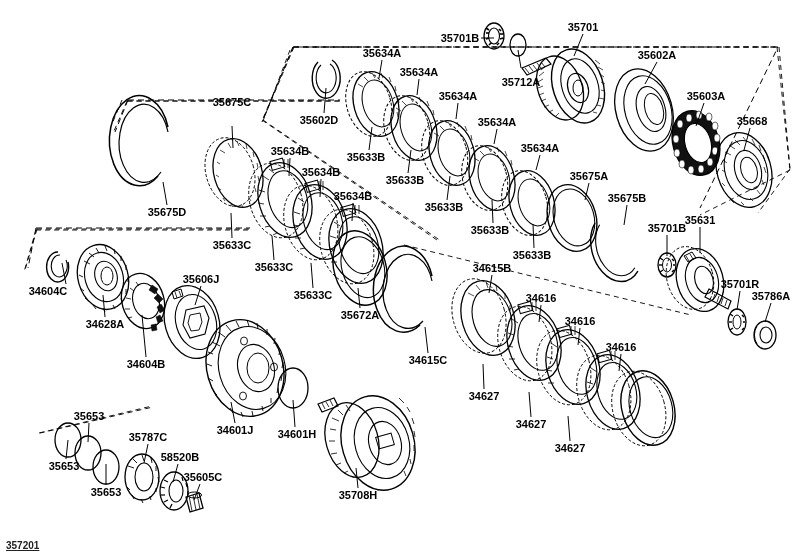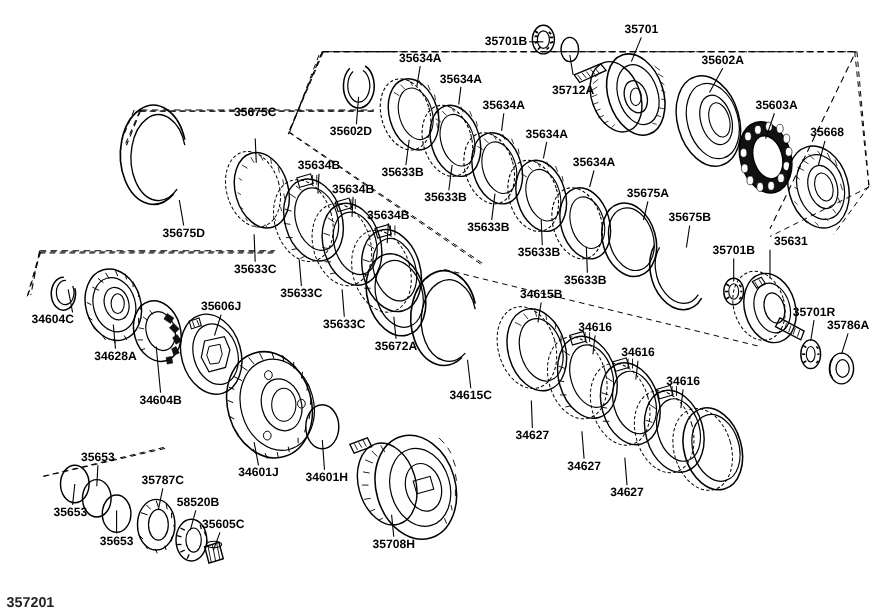--- a/index.html
+++ b/index.html
@@ -1,21 +1,21 @@
 <!DOCTYPE html>
 <html><head>
 <meta charset="utf-8">
 <title>Parts Diagram</title>
 <style>
   html,body{margin:0;padding:0;background:#ffffff;}
   body{width:811px;height:560px;overflow:hidden;font-family:"Liberation Sans",sans-serif;}
   #diagram{position:relative;width:811px;height:560px;background:#fff;}
   #svgroot{position:absolute;left:0;top:0;width:811px;height:560px;}
   .lbl{position:absolute;font-family:"Liberation Sans",sans-serif;font-size:11px;font-weight:bold;color:#000;white-space:nowrap;letter-spacing:0px;transform:translate(-50%,-50%);}
-  .corner-id{position:absolute;font-family:"Liberation Sans",sans-serif;font-size:13px;font-weight:bold;color:#222;white-space:nowrap;}
+  .corner-id{position:absolute;font-family:"Liberation Sans",sans-serif;font-size:10px;font-weight:bold;color:#222;white-space:nowrap;text-decoration:underline;}
   #id-left{left:6px;top:540px;}
   #id-right{left:756px;top:567px;}
 </style>
 </head>
 <body>
 
 <div id="diagram">
 
   <svg id="svgroot" viewBox="0 0 811 560">
     <defs>
@@ -754,21 +754,21 @@
       <div class="lbl" style="left: 497px; top: 122px;">35634A</div>
       <div class="lbl" style="left: 540px; top: 148px;">35634A</div>
       <div class="lbl" style="left: 319px; top: 120px; text-align: right;">35602D</div>
       <div class="lbl" style="left: 366px; top: 157px;">35633B</div>
       <div class="lbl" style="left: 405px; top: 180px;">35633B</div>
       <div class="lbl" style="left: 444px; top: 207px;">35633B</div>
       <div class="lbl" style="left: 490px; top: 230px;">35633B</div>
       <div class="lbl" style="left: 532px; top: 255px;">35633B</div>
       <div class="lbl" style="left: 589px; top: 176px;">35675A</div>
       <div class="lbl" style="left: 627px; top: 198px;">35675B</div>
-      <div class="lbl" style="left: 700px; top: 220px; margin-left: 19px;">35631</div>
+      <div class="lbl" style="left: 700px; top: 220px;">35631</div>
       <div class="lbl" style="left: 667px; top: 228px;">35701B</div>
       <div class="lbl" style="left: 740px; top: 284px;">35701R</div>
       <div class="lbl" style="left: 771px; top: 296px;">35786A</div>
       <div class="lbl" style="left: 232px; top: 102px;">35675C</div>
       <div class="lbl" style="left: 167px; top: 212px;">35675D</div>
       <div class="lbl" style="left: 290px; top: 151px;">35634B</div>
       <div class="lbl" style="left: 321px; top: 172px;">35634B</div>
       <div class="lbl" style="left: 353px; top: 196px;">35634B</div>
       <div class="lbl" style="left: 232px; top: 245px;">35633C</div>
       <div class="lbl" style="left: 274px; top: 267px;">35633C</div>

